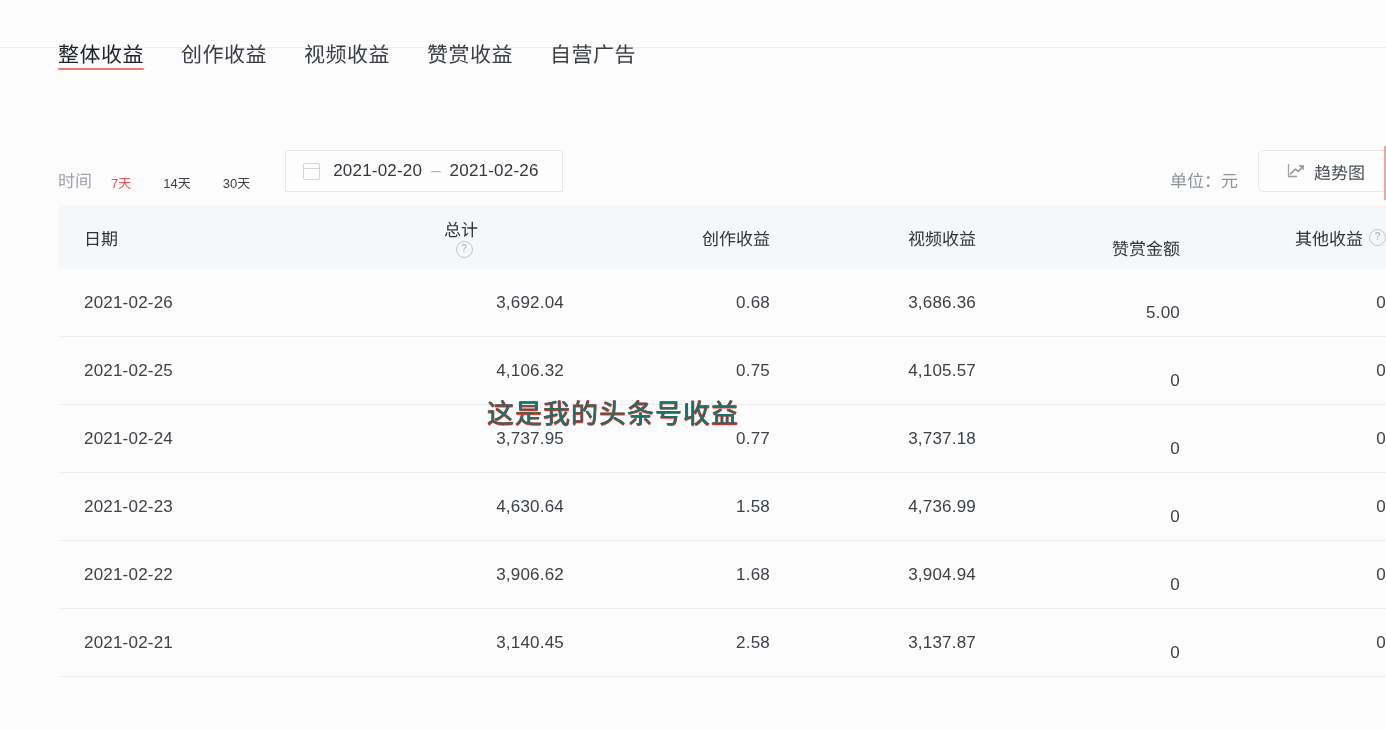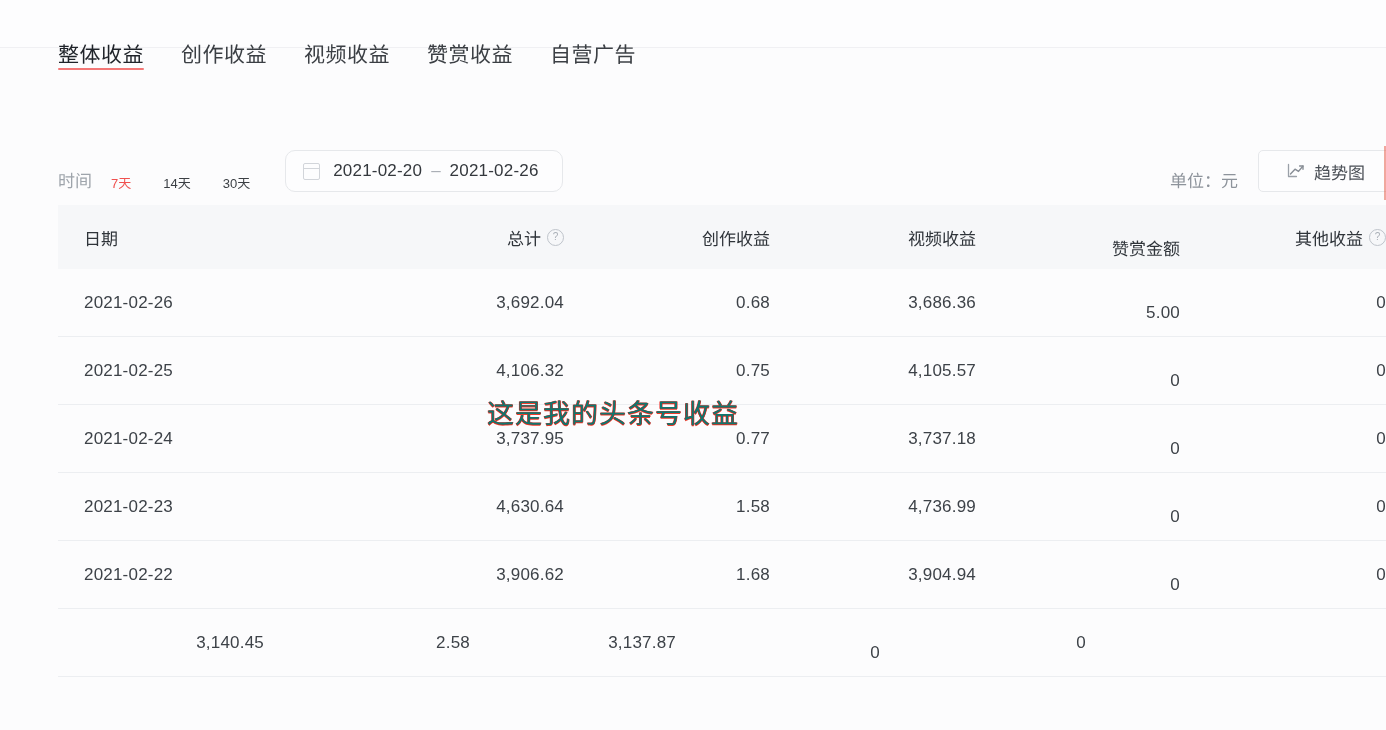--- a/index.html
+++ b/index.html
@@ -109,21 +109,21 @@
     white-space: nowrap;
   }
   .range-chip.selected {
     color: var(--accent, #f0514f);
   }
   .date-picker {
     box-sizing: border-box;
     height: 42px;
     min-width: 278px;
     border: 1px solid #e6e8eb;
-    border-radius: 10px;
+    border-radius: 0;
     background: #fdfdfe;
     display: flex;
     align-items: center;
     padding: 0 17px;
     margin-left: 3px;
     cursor: pointer;
   }
   .cal-icon {
     width: 15px;
     height: 15px;
@@ -239,21 +239,21 @@
     box-sizing: border-box;
     white-space: nowrap;
   }
   .th {
     color: #2f343a;
     display: flex;
     align-items: center;
   }
   .col-date   { width: 300px; padding-left: 26px; text-align: left; }
   .col-num    { width: 206px; text-align: right; padding-right: 0; }
-  .col-num-1  { width: 206px; }
+  .col-num-1  { width: 206px; flex-direction: column; }
   .col-num-2  { width: 206px; }
   .col-num-3  { width: 206px; }
   .col-num-4  { width: 204px; margin-top: 20px; }
   .col-num-5  { width: 206px; }
 
   .th.col-num { justify-content: flex-end; }
   .th .th-text { display: inline-block; }
 
   .help-icon {
     width: 15px;
@@ -391,20 +391,21 @@
       </div>
       <div class="tbody-row">
         <div class="cell col-date val-date">2021-02-22</div>
         <div class="cell col-num col-num-1 val-num">3,906.62</div>
         <div class="cell col-num col-num-2 val-num">1.68</div>
         <div class="cell col-num col-num-3 val-num">3,904.94</div>
         <div class="cell col-num col-num-4 val-num">0</div>
         <div class="cell col-num col-num-5 val-num">0</div>
       </div>
       <div class="tbody-row">
+        <div class="cell col-date val-date">2021-02-21</div>
         <div class="cell col-num col-num-1 val-num">3,140.45</div>
         <div class="cell col-num col-num-2 val-num">2.58</div>
         <div class="cell col-num col-num-3 val-num">3,137.87</div>
         <div class="cell col-num col-num-4 val-num">0</div>
         <div class="cell col-num col-num-5 val-num">0</div>
       </div>
     </div>
 </div>
 
 <div class="watermark">这是我的头条号收益</div>

